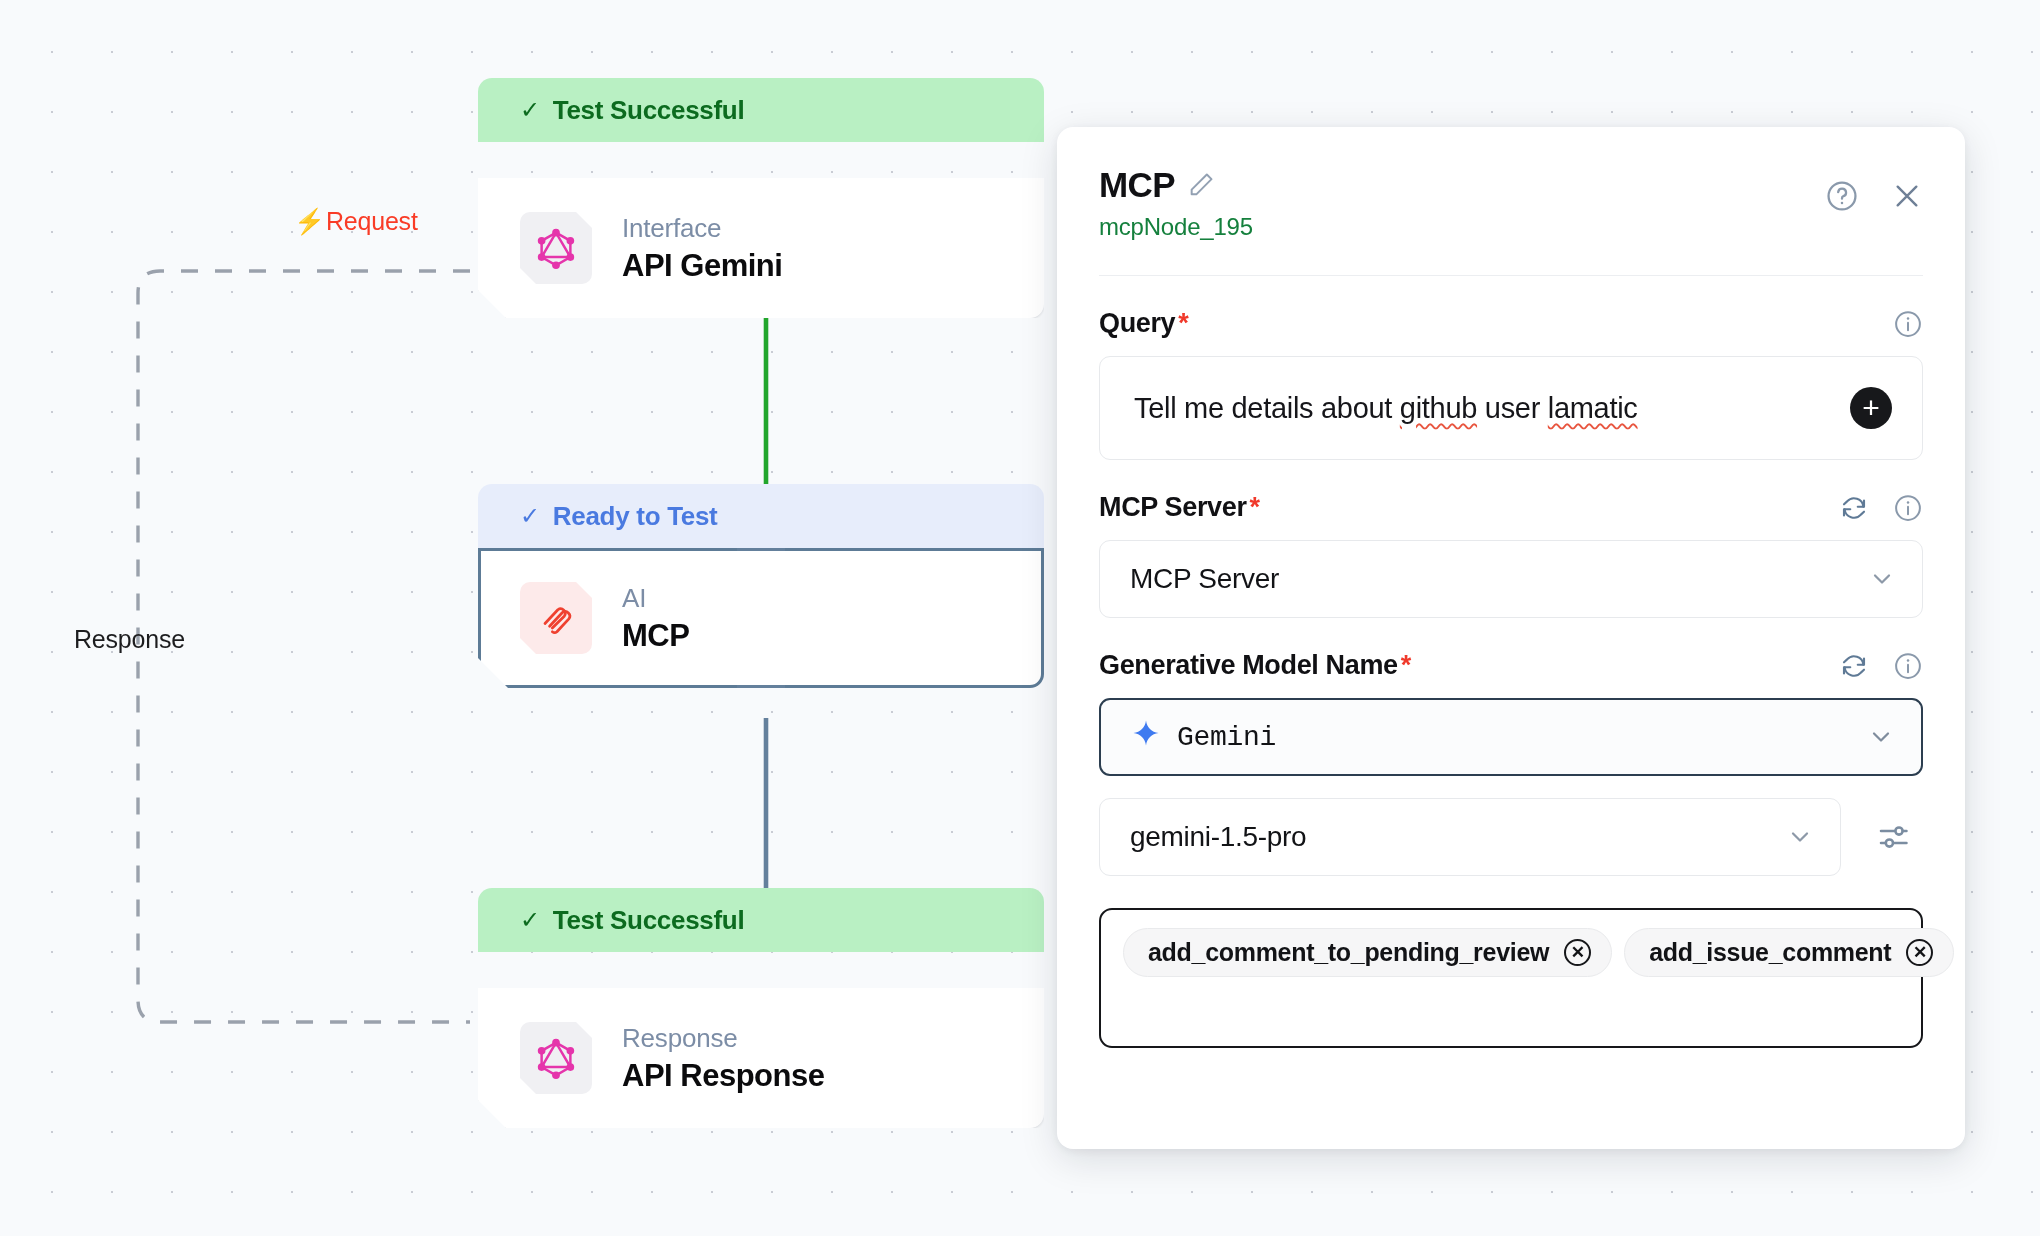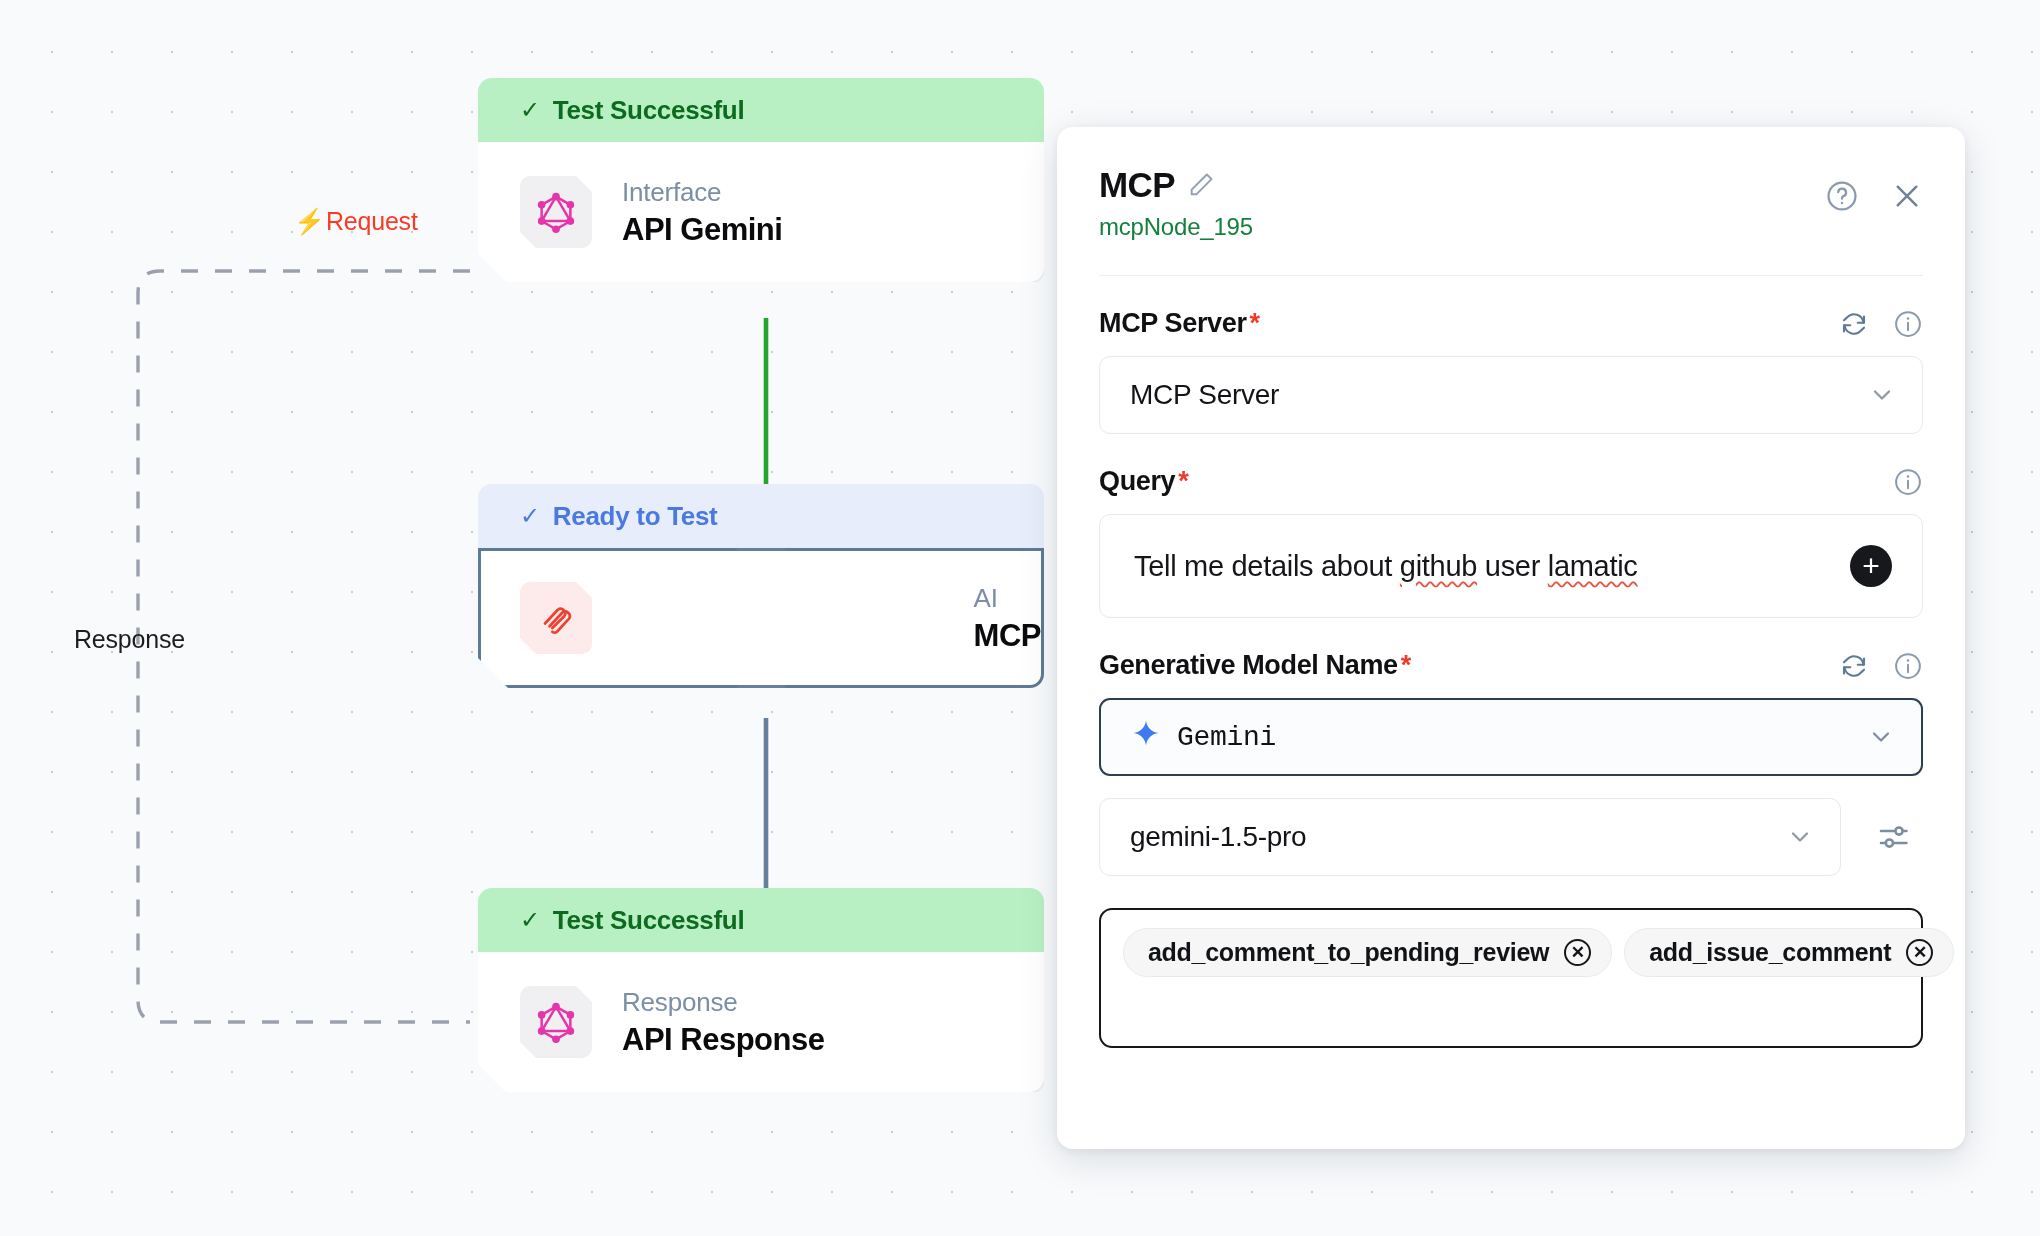--- a/index.html
+++ b/index.html
@@ -78,28 +78,28 @@
     border-radius: 0 0 14px 14px;
     display: flex;
     align-items: center;
     gap: 30px;
     padding: 34px 0 34px 42px;
     position: relative;
   }
   .node-body.plain {
     box-shadow: 0 1px 3px rgba(16,24,40,0.07), 0 1px 2px rgba(16,24,40,0.05);
     clip-path: polygon(0 0, 100% 0, 100% 100%, 28px 100%, 0 calc(100% - 28px));
+    margin-top: 36px;
   }
   .node-body.selected {
     border: 3px solid #5d7b96;
     border-top: 3px solid #5d7b96;
     border-radius: 0 0 14px 14px;
     padding: 31px 0 31px 39px;
     clip-path: polygon(0 0, 100% 0, 100% 100%, 30px 100%, 0 calc(100% - 30px));
-    justify-content: space-between;
   }
 
   .node-icon {
     width: 72px; height: 72px;
     border-radius: 10px;
     display: flex; align-items: center; justify-content: center;
     flex: 0 0 auto;
     clip-path: polygon(0 0, calc(100% - 16px) 0, 100% 16px, 100% 100%, 16px 100%, 0 calc(100% - 16px));
   }
   .node-icon.graphql { background: #f0f0f3; }
@@ -401,20 +401,41 @@
               <path d="M5 5l14 14M19 5L5 19"></path>
             </svg>
           </span>
         </div>
       </div>
 
       <div class="divider"></div>
 
       <div class="field">
         <div class="field-head">
+          <span class="field-label"><span>Query</span><span class="req">*</span></span>
+          <div class="field-head-icons">
+            <span class="icon-btn">
+              <svg width="30" height="30" viewBox="0 0 24 24" fill="none" stroke="#8a99ab" stroke-width="1.6">
+                <circle cx="12" cy="12" r="9.5"></circle>
+                <path d="M12 11v6" stroke-linecap="round"></path>
+                <circle cx="12" cy="7.6" r="1" fill="#8a99ab" stroke="none"></circle>
+              </svg>
+            </span>
+          </div>
+        </div>
+        <div class="control" id="query-box">
+          <span id="query-text">
+            <span>Tell me details about </span><span class="spellerr">github</span><span> user </span><span class="spellerr">lamatic</span>
+          </span>
+          <span id="query-add-btn">+</span>
+        </div>
+      </div>
+
+      <div class="field">
+        <div class="field-head">
           <span class="field-label"><span>MCP Server</span><span class="req">*</span></span>
           <div class="field-head-icons">
             <span class="icon-btn">
               <svg width="30" height="30" viewBox="0 0 24 24" fill="none" stroke="#5f7siz9" stroke-width="1.7" stroke-linecap="round" stroke-linejoin="round" style="stroke:#5f7a96">
                 <path d="M20 6v5h-5"></path>
                 <path d="M19.5 11a7.5 7.5 0 0 0-13-4.3L4 9"></path>
                 <path d="M4 18v-5h5"></path>
                 <path d="M4.5 13a7.5 7.5 0 0 0 13 4.3L20 15"></path>
               </svg>
             </span>
@@ -429,41 +450,20 @@
         </div>
         <div class="select-row">
           <div class="select">
             <span class="select-value">MCP Server</span>
             <span class="chev icon-btn">
               <svg width="28" height="28" viewBox="0 0 24 24" fill="none" stroke="#8d99a8" stroke-width="1.9" stroke-linecap="round" stroke-linejoin="round">
                   <path d="M6 9l6 6 6-6"></path>
                 </svg>
             </span>
           </div>
-        </div>
-      </div>
-
-      <div class="field">
-        <div class="field-head">
-          <span class="field-label"><span>Query</span><span class="req">*</span></span>
-          <div class="field-head-icons">
-            <span class="icon-btn">
-              <svg width="30" height="30" viewBox="0 0 24 24" fill="none" stroke="#8a99ab" stroke-width="1.6">
-                <circle cx="12" cy="12" r="9.5"></circle>
-                <path d="M12 11v6" stroke-linecap="round"></path>
-                <circle cx="12" cy="7.6" r="1" fill="#8a99ab" stroke="none"></circle>
-              </svg>
-            </span>
-          </div>
-        </div>
-        <div class="control" id="query-box">
-          <span id="query-text">
-            <span>Tell me details about </span><span class="spellerr">github</span><span> user </span><span class="spellerr">lamatic</span>
-          </span>
-          <span id="query-add-btn">+</span>
         </div>
       </div>
 
       <div class="field">
         <div class="field-head">
           <span class="field-label"><span>Generative Model Name</span><span class="req">*</span></span>
           <div class="field-head-icons">
             <span class="icon-btn">
               <svg width="30" height="30" viewBox="0 0 24 24" fill="none" stroke="#5f7a96" stroke-width="1.7" stroke-linecap="round" stroke-linejoin="round">
                 <path d="M20 6v5h-5"></path>

